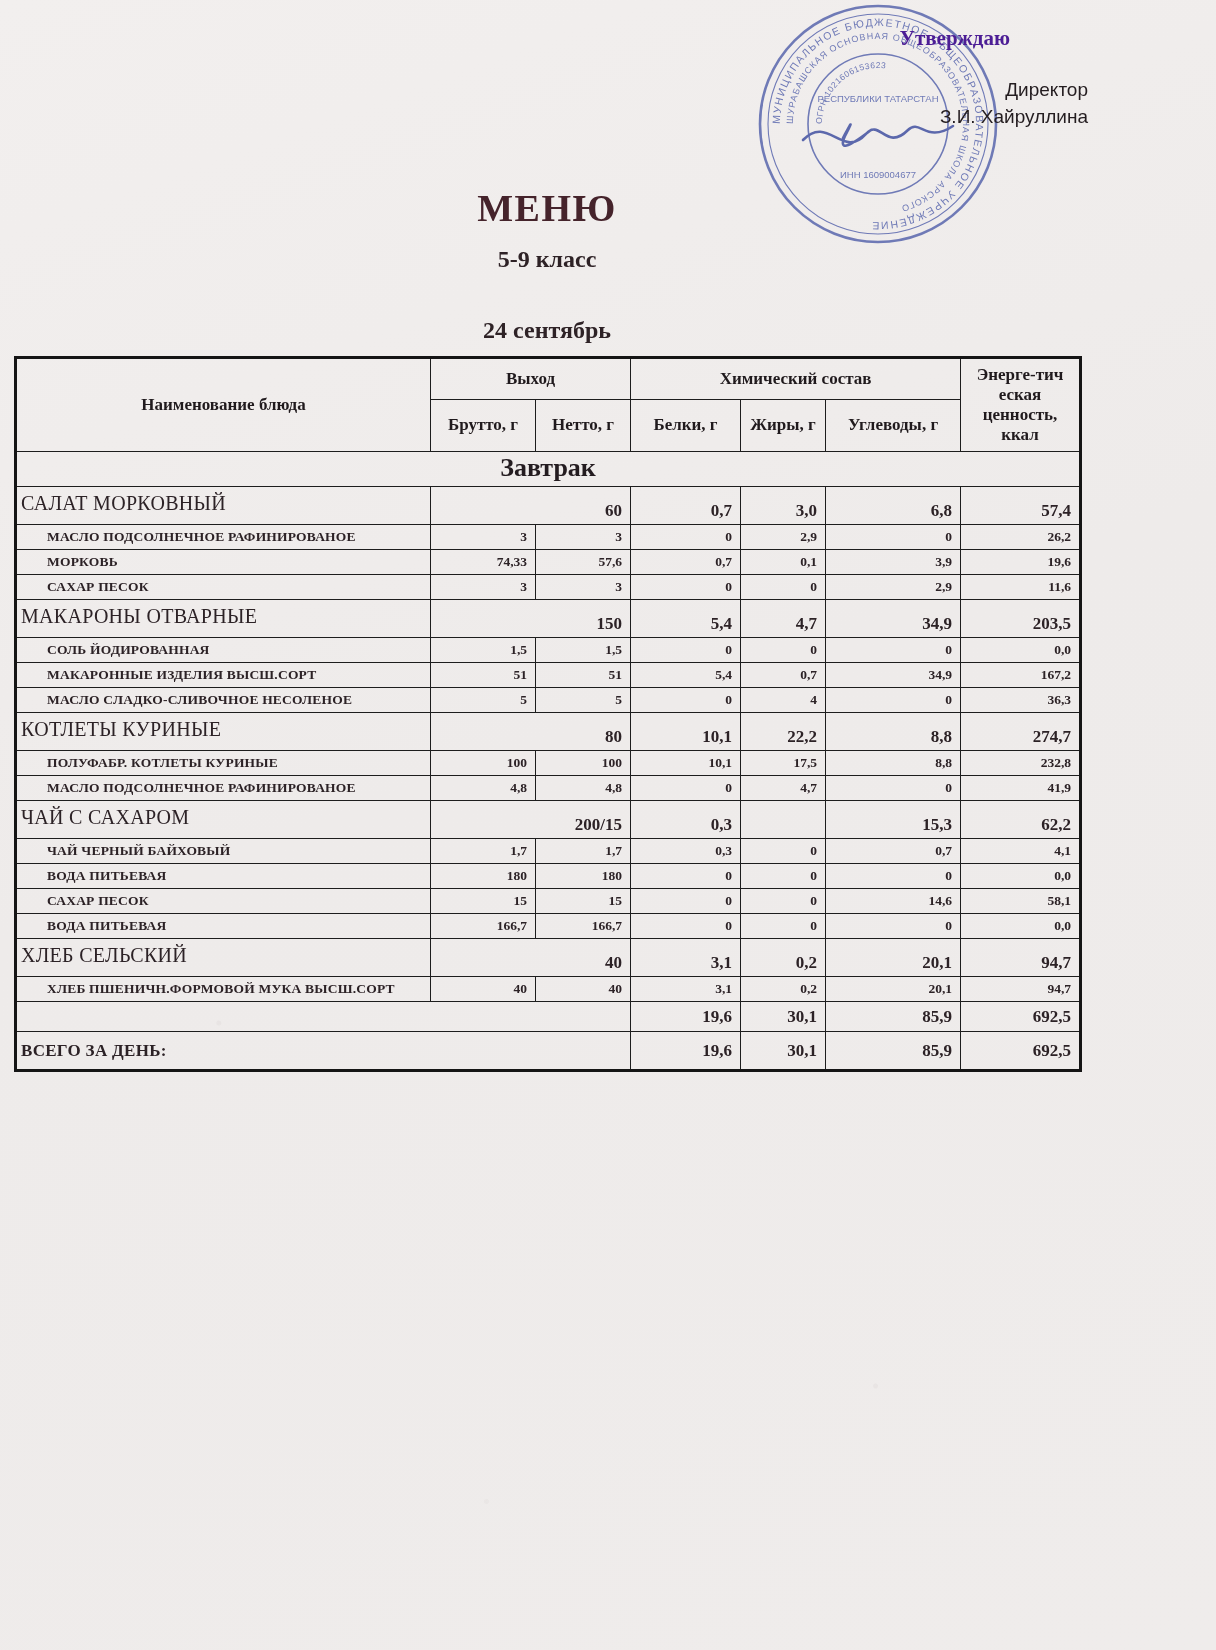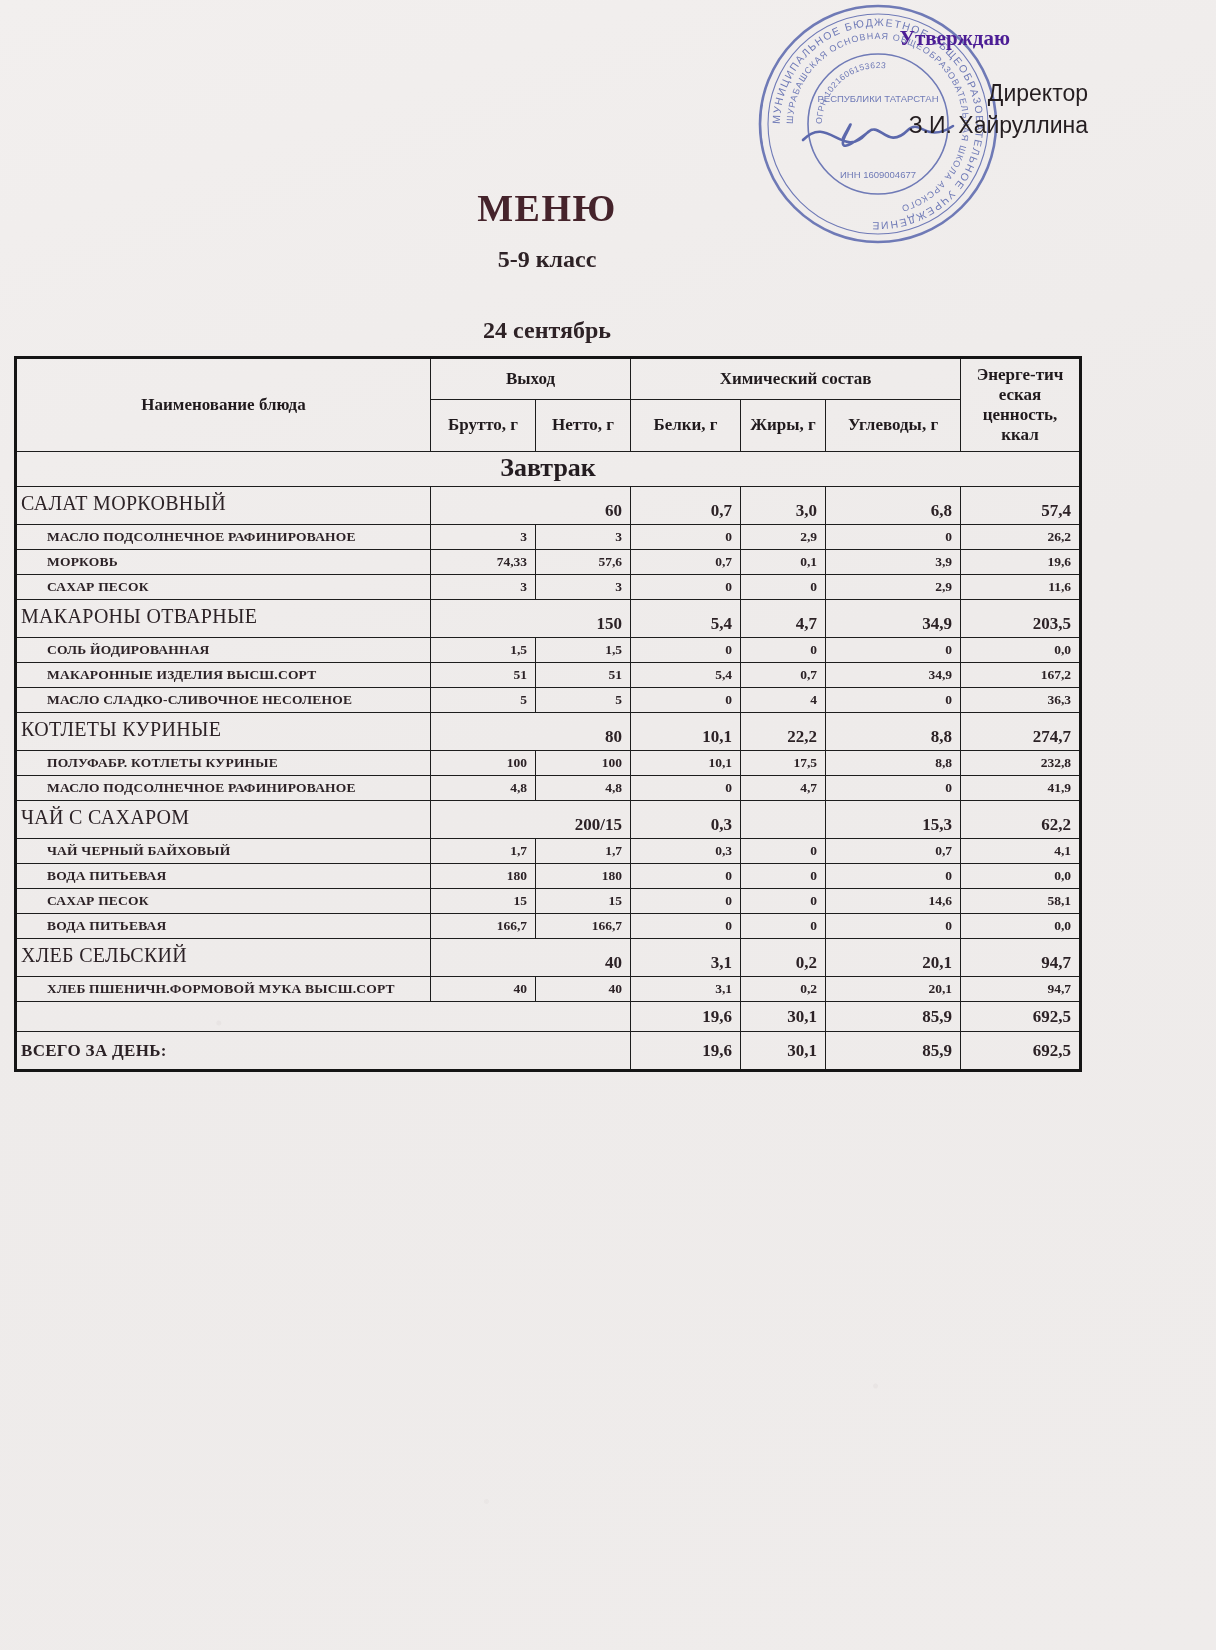--- a/index.html
+++ b/index.html
@@ -10,21 +10,21 @@
   }
   .paper-noise{position:absolute;inset:0;pointer-events:none;
     background:
       radial-gradient(circle at 18% 62%, rgba(120,100,100,0.05) 0 2px, transparent 3px),
       radial-gradient(circle at 72% 84%, rgba(120,100,100,0.05) 0 2px, transparent 3px),
       radial-gradient(circle at 40% 91%, rgba(120,100,100,0.04) 0 2px, transparent 3px);
   }
   
   .approval{position:absolute;top:26px;left:620px;width:468px;text-align:right;z-index:3;}
   .approve-label{font-weight:bold;font-size:21px;padding-right:78px;color:#4c1d95;}
-  .approval .sans{font-family:"Liberation Sans", sans-serif;font-size:23px;line-height:1.4;color:#241d20;}
+  .approval .sans{font-family:"Liberation Sans", sans-serif;font-size:19px;line-height:1.4;color:#241d20;}
   .director-name{margin-top:26px;}
   
   .stamp-wrap{position:absolute;top:2px;left:748px;width:260px;height:252px;z-index:2;opacity:.82;}
   
   .content{padding-left:14px;width:1066px;}
   .doc-title{margin-top:186px;text-align:center;font-size:38px;font-weight:bold;
     letter-spacing:1.5px;color:#45232b;}
   .doc-subtitle{text-align:center;font-size:24px;font-weight:bold;margin-top:16px;color:#2e2226;}
   .doc-date{text-align:center;font-size:24px;font-weight:bold;margin-top:44px;color:#2e2226;}
   

